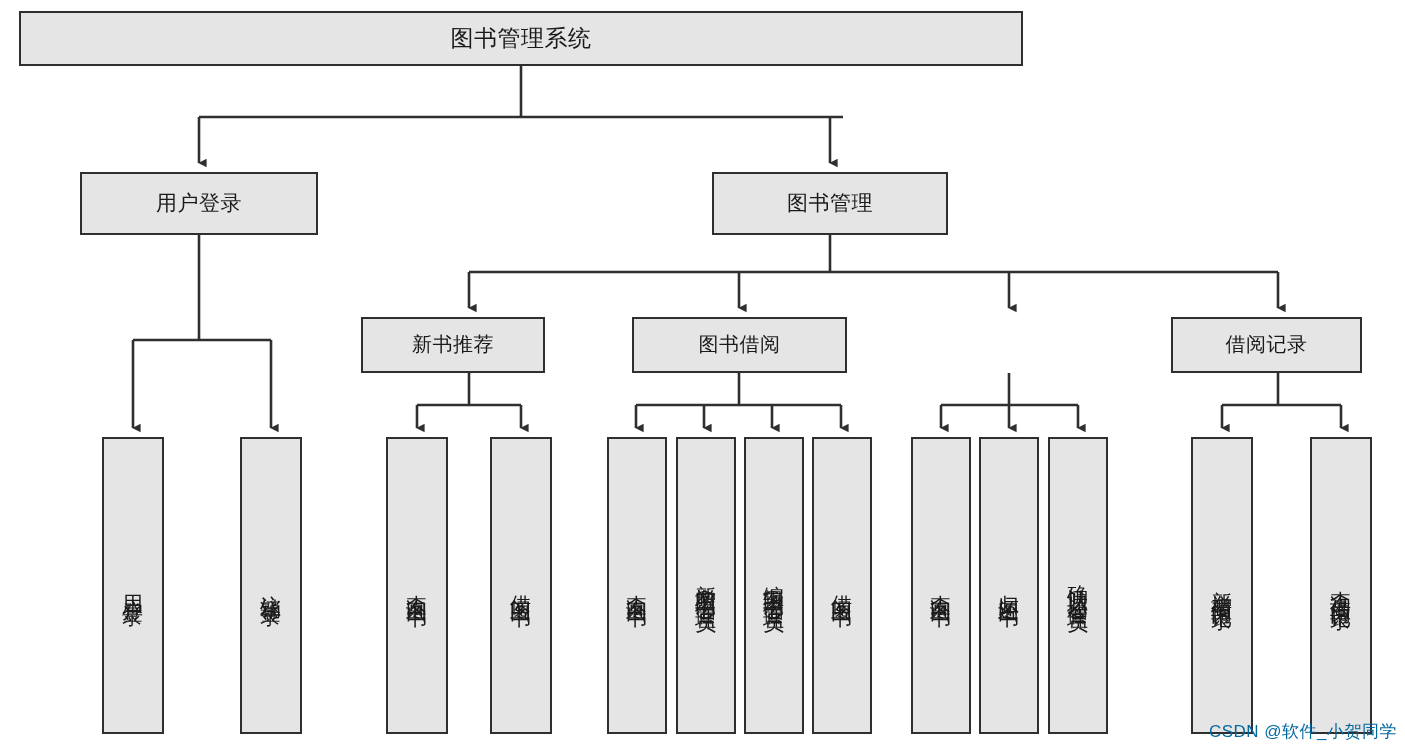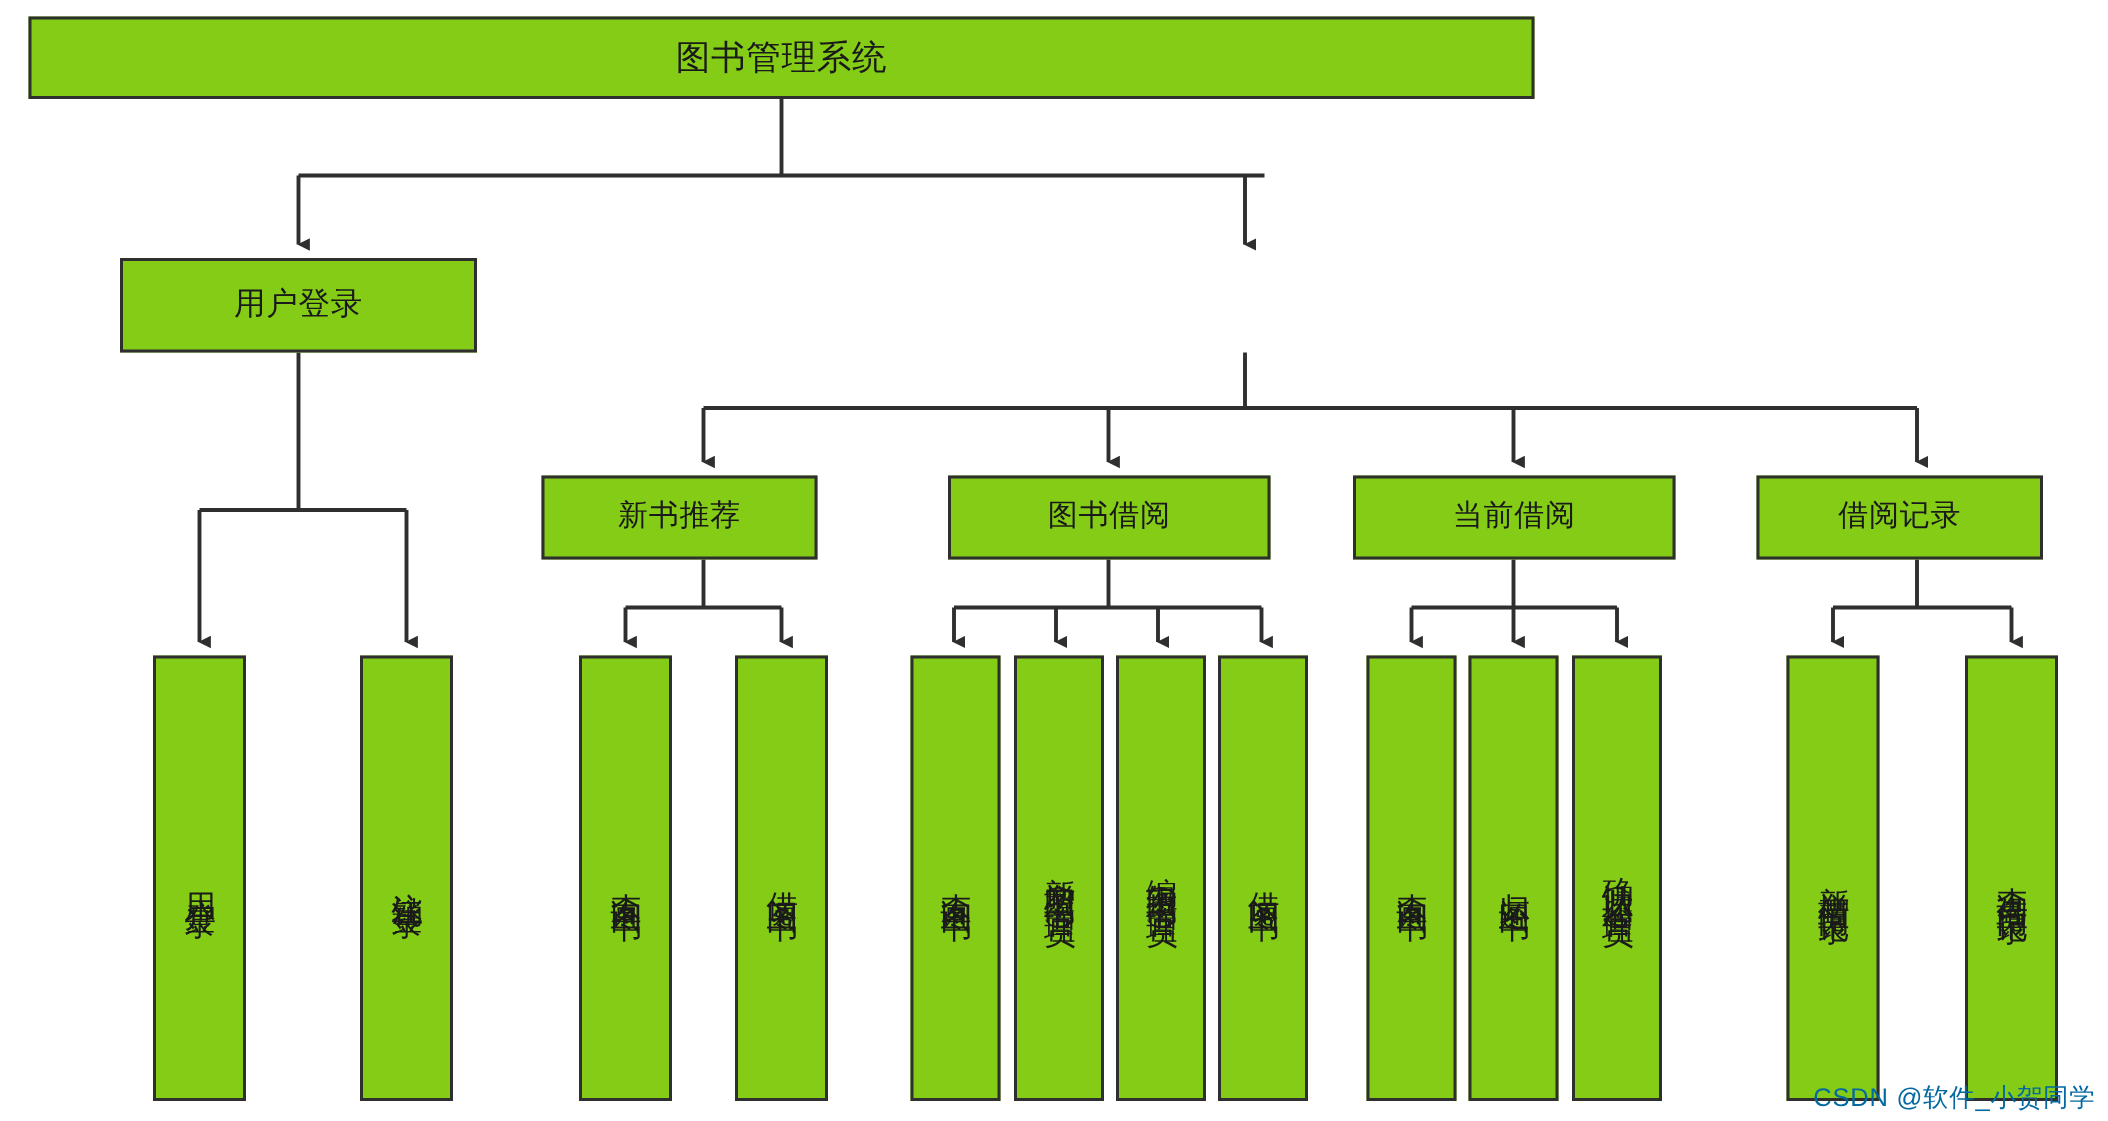--- a/index.html
+++ b/index.html
@@ -22,21 +22,21 @@
     position: absolute;
     left: 0;
     top: 0;
     width: 1405px;
     height: 747px;
     pointer-events: none;
   }
   .node {
     position: absolute;
     box-sizing: border-box;
-    background: #84cc16;
+    background: #e5e5e5;
     border: 2.5px solid #2f2f2f;
     display: flex;
     align-items: center;
     justify-content: center;
     color: #1a1a1a;
     z-index: 2;
   }
   .node .label {
     display: block;
     text-align: center;
@@ -135,32 +135,32 @@
   </svg>
 
   <div class="node lvl0" style="left:19px; top:11px; width:1004px; height:55px;">
     <span class="label">图书管理系统</span>
   </div>
 
   <div class="node lvl1" style="left:80px; top:172px; width:238px; height:63px;">
     <span class="label">用户登录</span>
   </div>
 
+  <div class="node lvl1" style="left:712px; top:172px; width:236px; height:63px;">
+    <span class="label">图书管理</span>
+  </div>
 
   <div class="node lvl2" style="left:361px; top:317px; width:184px; height:56px;">
     <span class="label">新书推荐</span>
   </div>
 
   <div class="node lvl2" style="left:632px; top:317px; width:215px; height:56px;">
     <span class="label">图书借阅</span>
   </div>
 
-  <div class="node lvl2" style="left:902px; top:317px; width:215px; height:56px;">
-    <span class="label">当前借阅</span>
-  </div>
 
   <div class="node lvl2" style="left:1171px; top:317px; width:191px; height:56px;">
     <span class="label">借阅记录</span>
   </div>
 
   <div class="node leaf" style="left:102px; top:437px; width:62px; height:297px;">
     <span class="label">用户登录</span>
   </div>
   <div class="node leaf" style="left:240px; top:437px; width:62px; height:297px;">
     <span class="label">注销登录</span>

